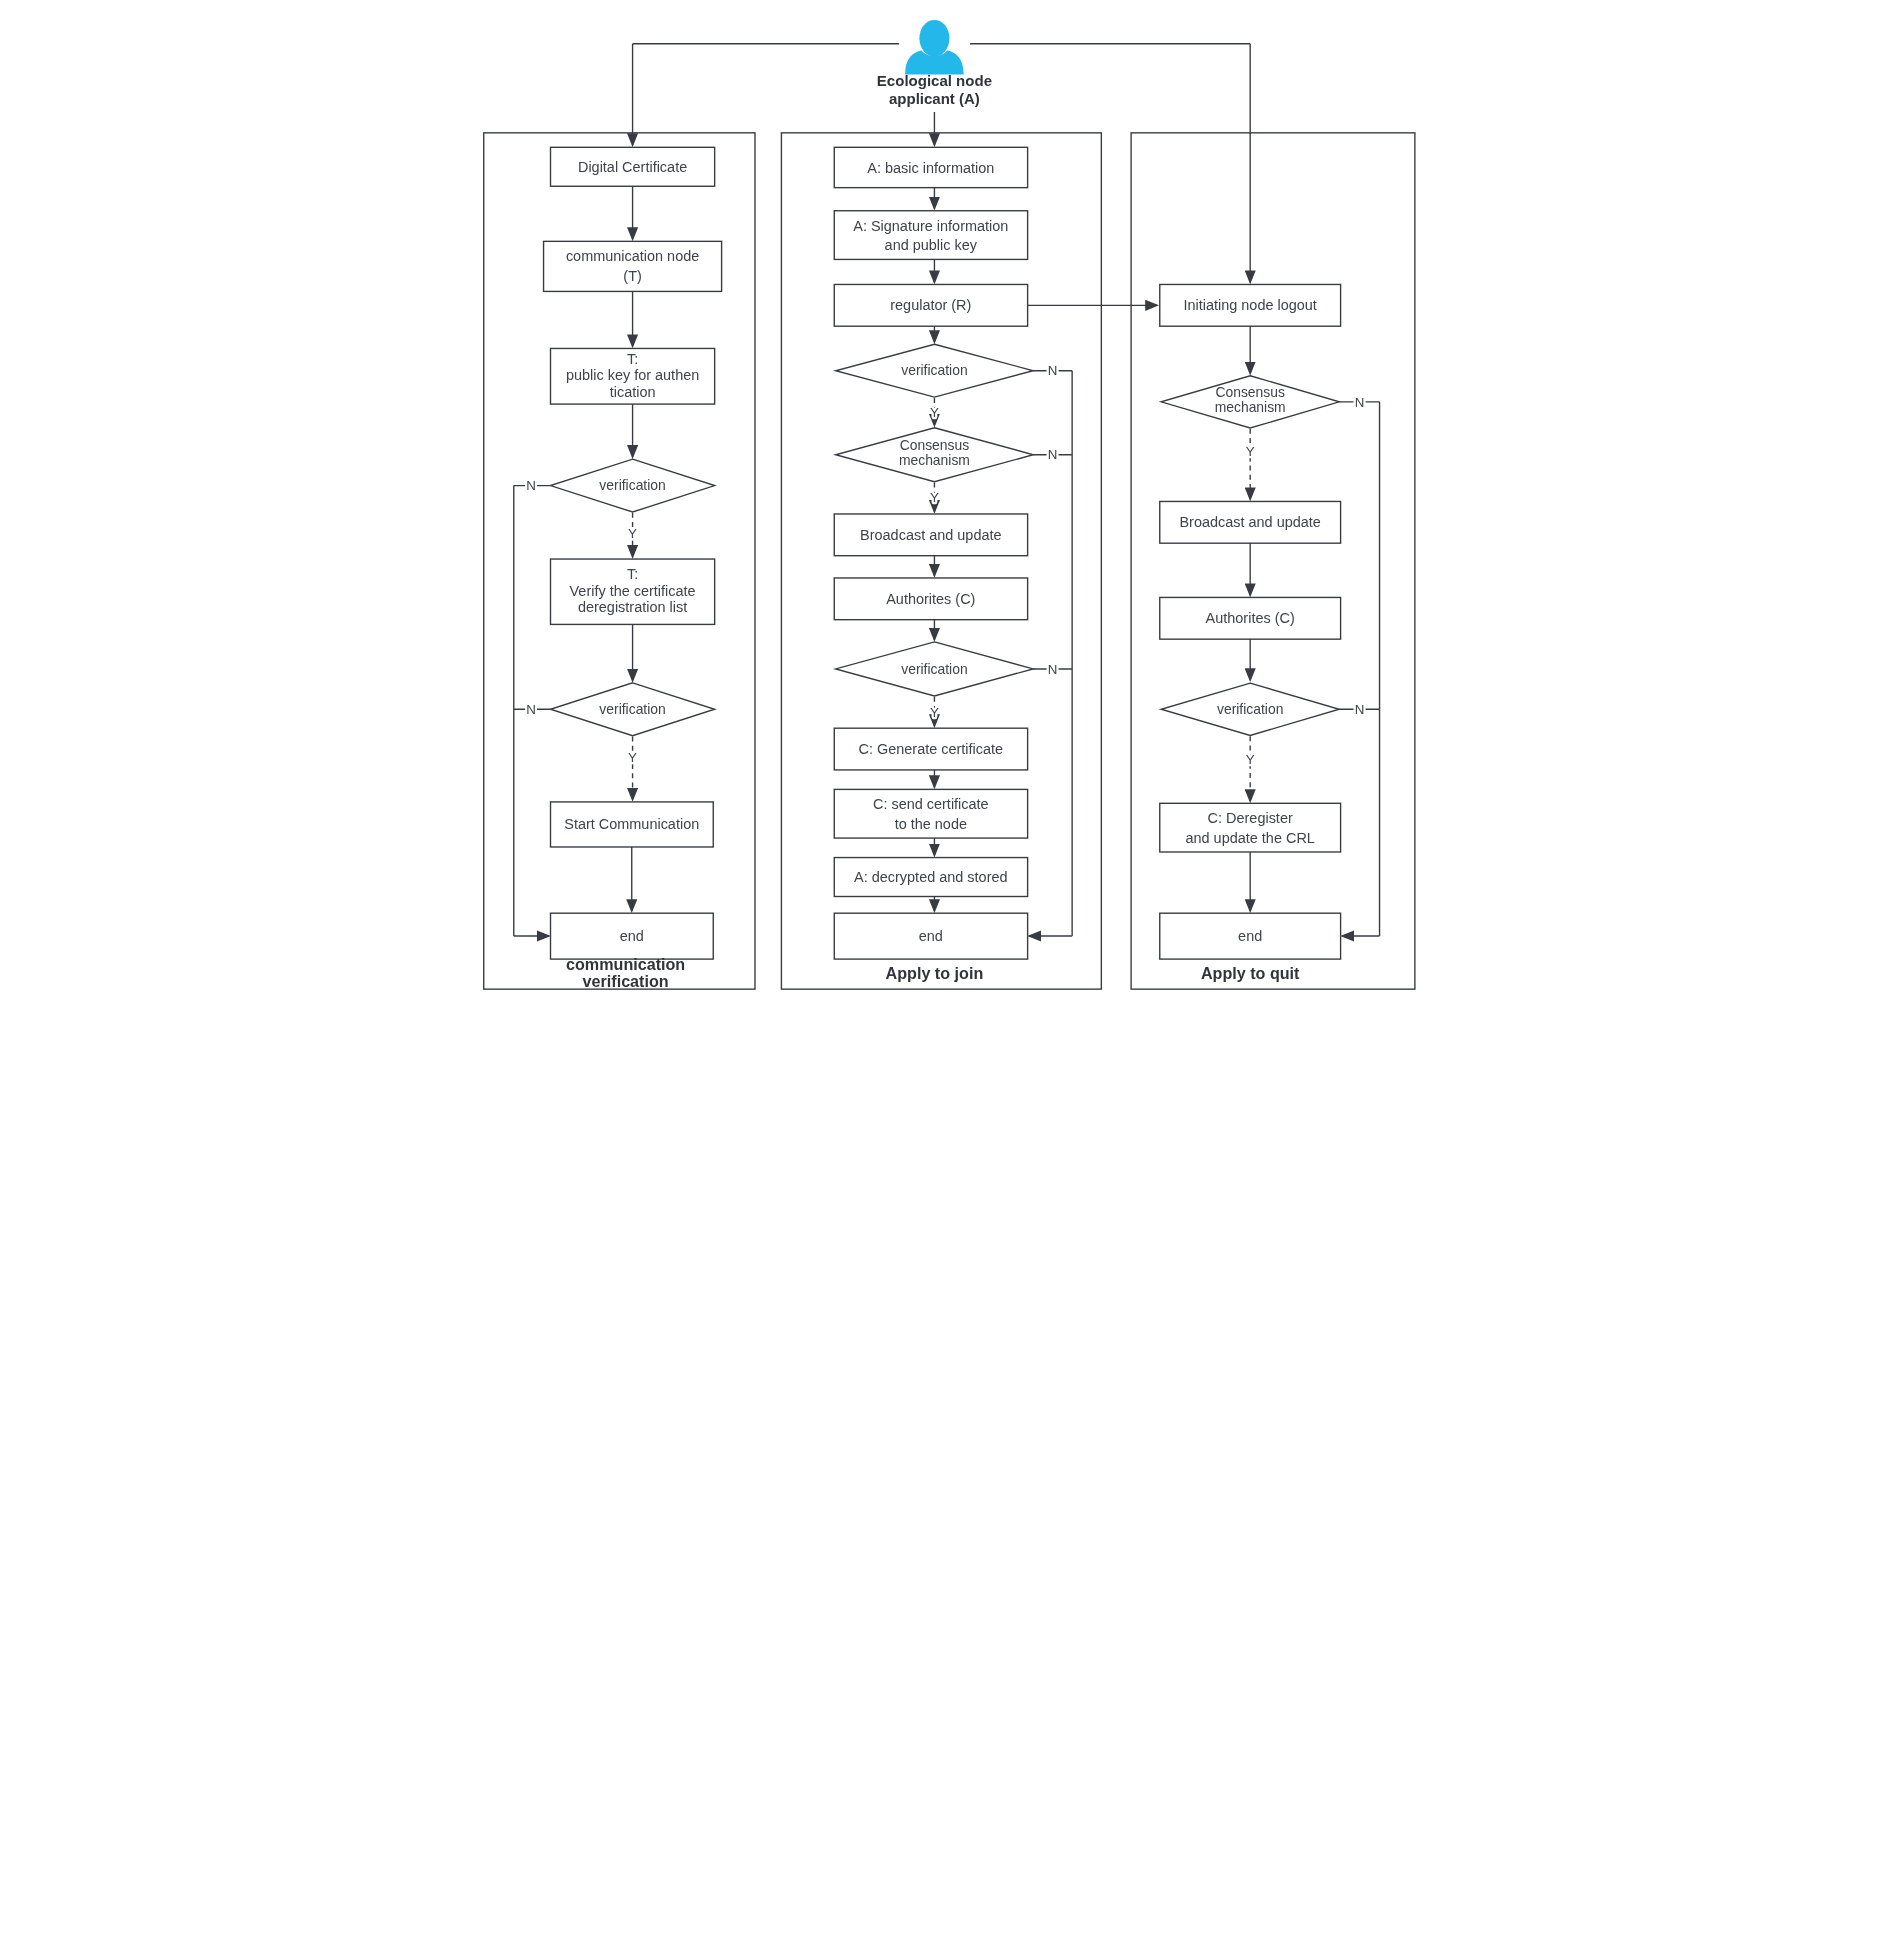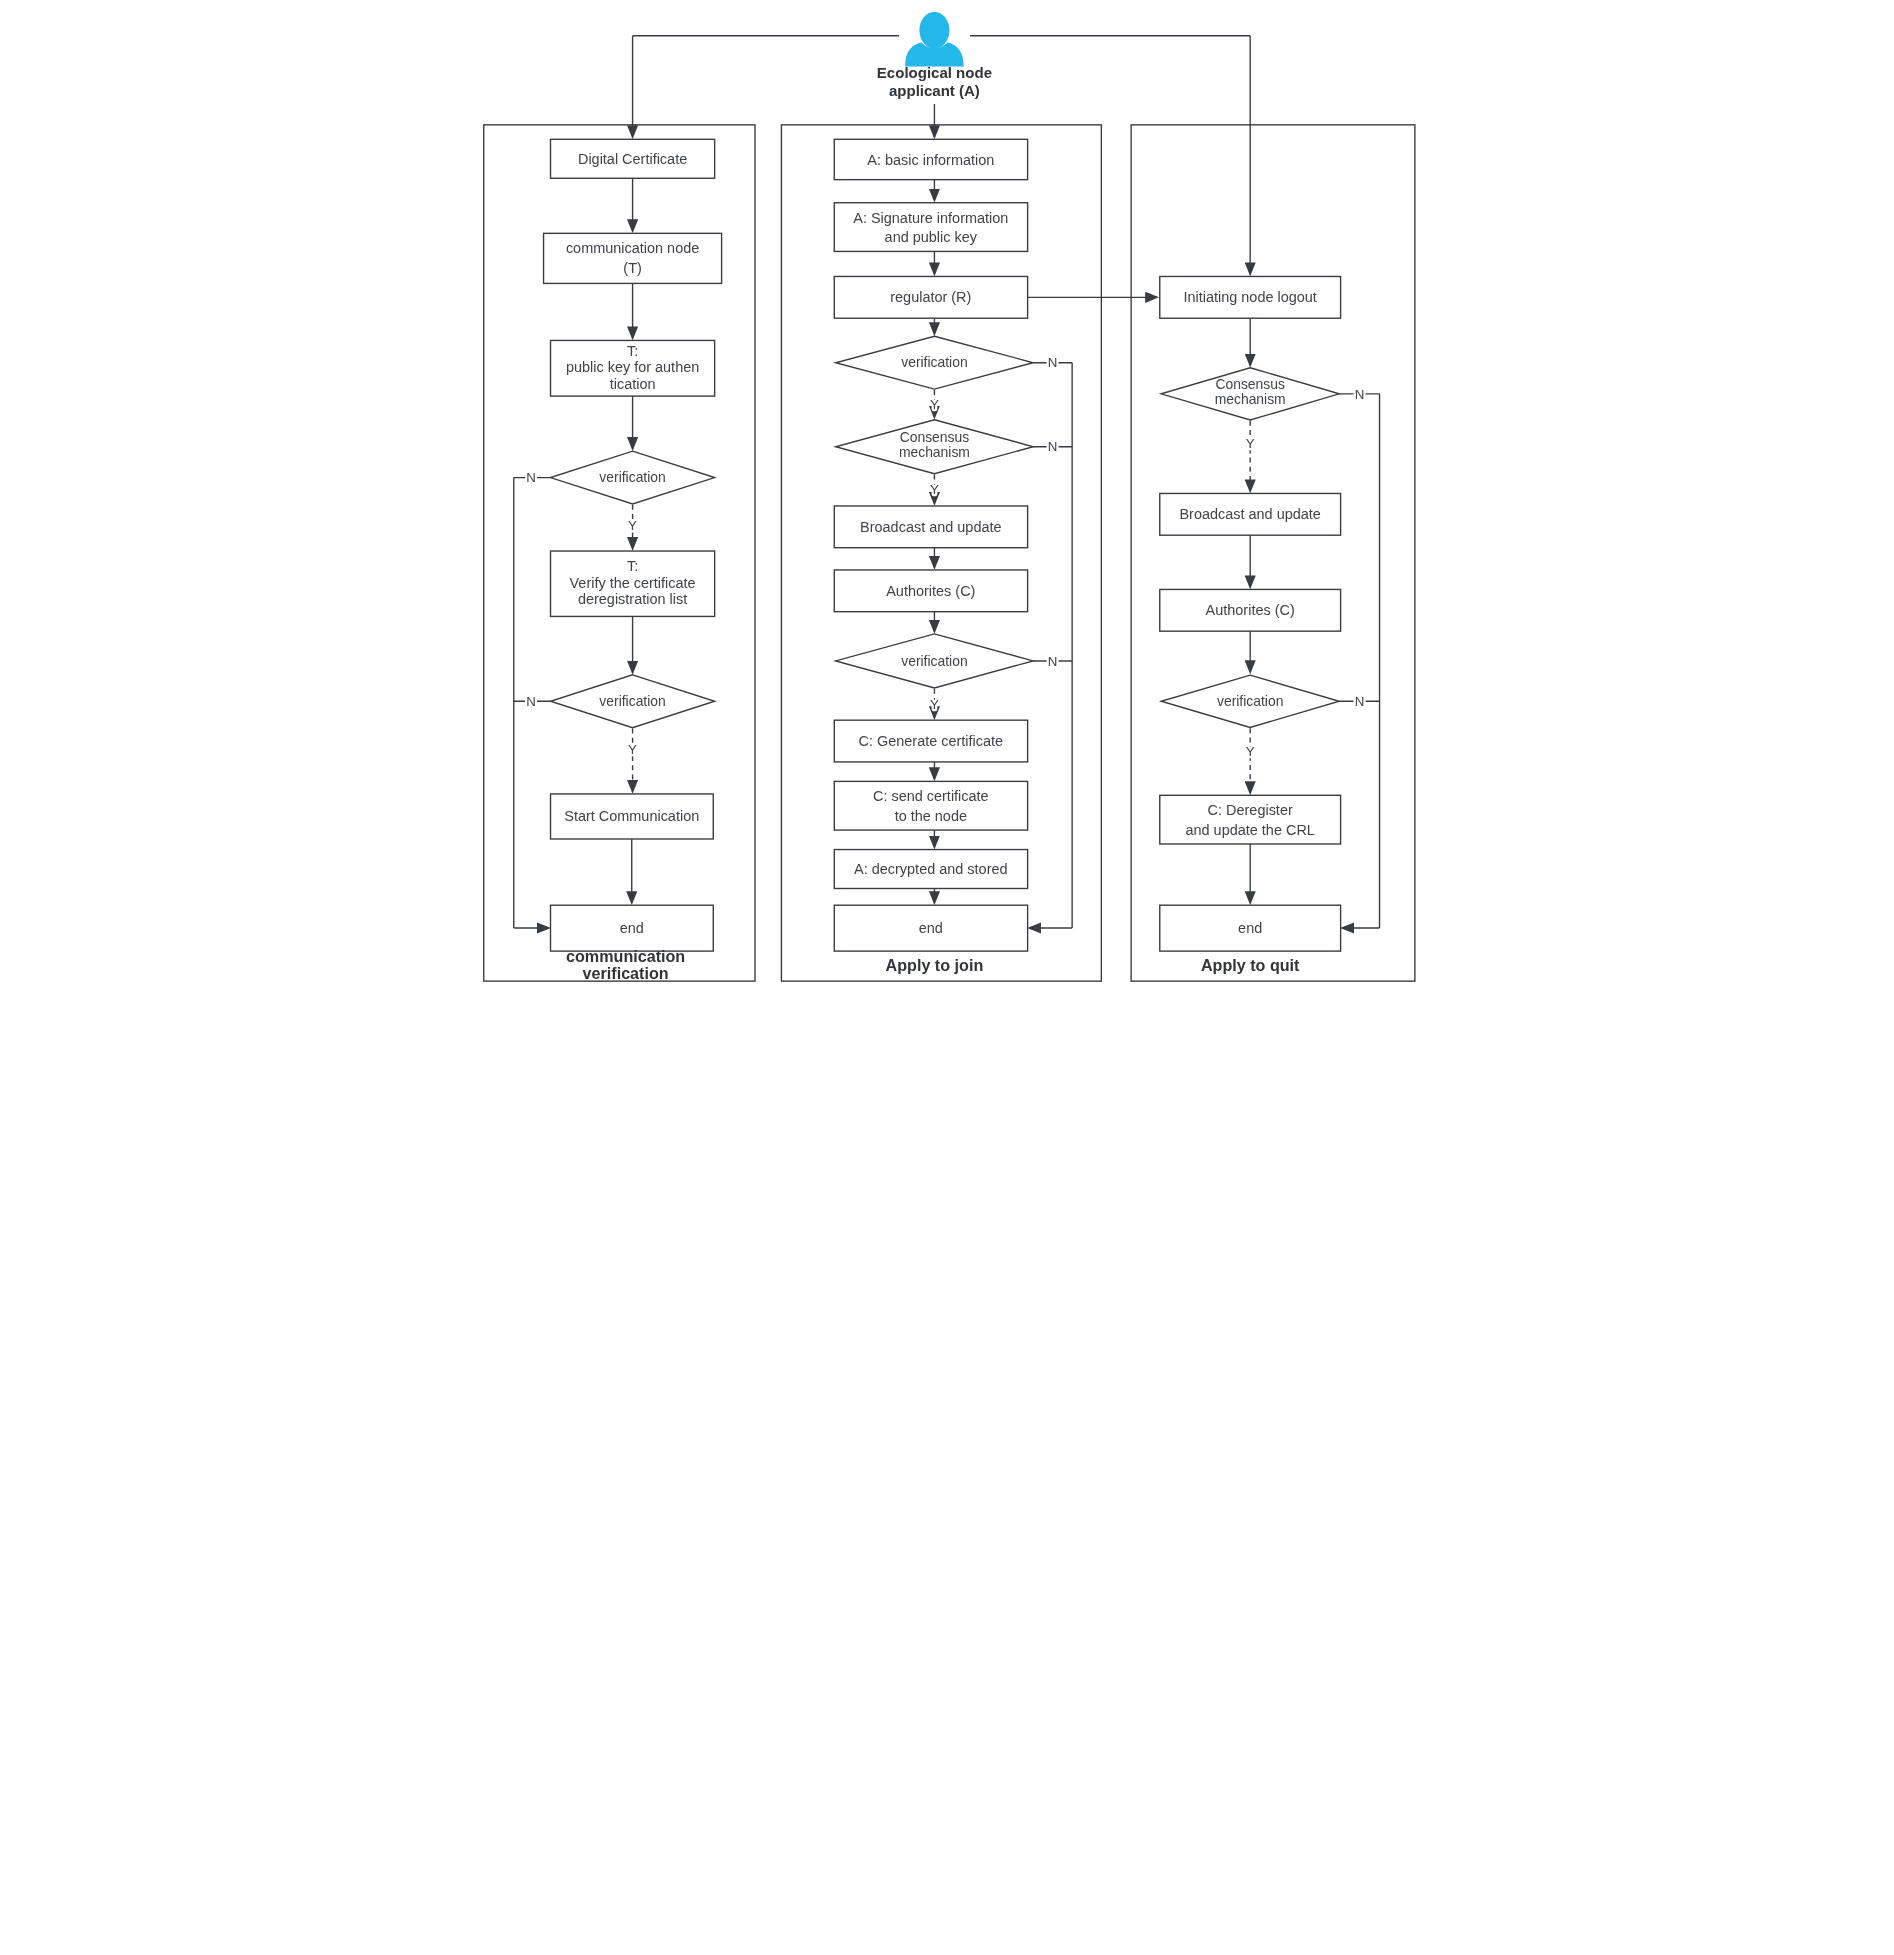--- a/index.html
+++ b/index.html
@@ -2,21 +2,21 @@
 <html style="--accent: #23b7ea; --line: #383c42; --text: #3f434a; --background: #ffffff;font-size:9px"><head>
 <meta charset="utf-8">
 <style>
   :root{
     --accent:#23b7ea;
     --line:#383c42;
     --text:#3f434a;
     --background:#ffffff;
   }
   html,body{margin:0;padding:0;background:var(--background);}
-  .wrap{width:100%;max-width:947px;margin:8px auto;}
+  .wrap{width:100%;max-width:947px;margin:16px auto;}
   svg{display:block;width:100%;height:auto;background:var(--background);}
   .box{fill:#ffffff;stroke:var(--line);stroke-width:5;}
   .container{fill:none;stroke:var(--line);stroke-width:5;}
   .diamond{fill:#ffffff;stroke:var(--line);stroke-width:5;}
   .edge{stroke:var(--line);stroke-width:5;fill:none;}
   .dashed{stroke-dasharray:18 15;}
   text{font-family:"Liberation Sans",sans-serif;fill:var(--text);text-anchor:middle;}
   .t{font-size:52px;}
   .td{font-size:50px;}
   .tb{font-size:58px;font-weight:bold;fill:#31353a;}

